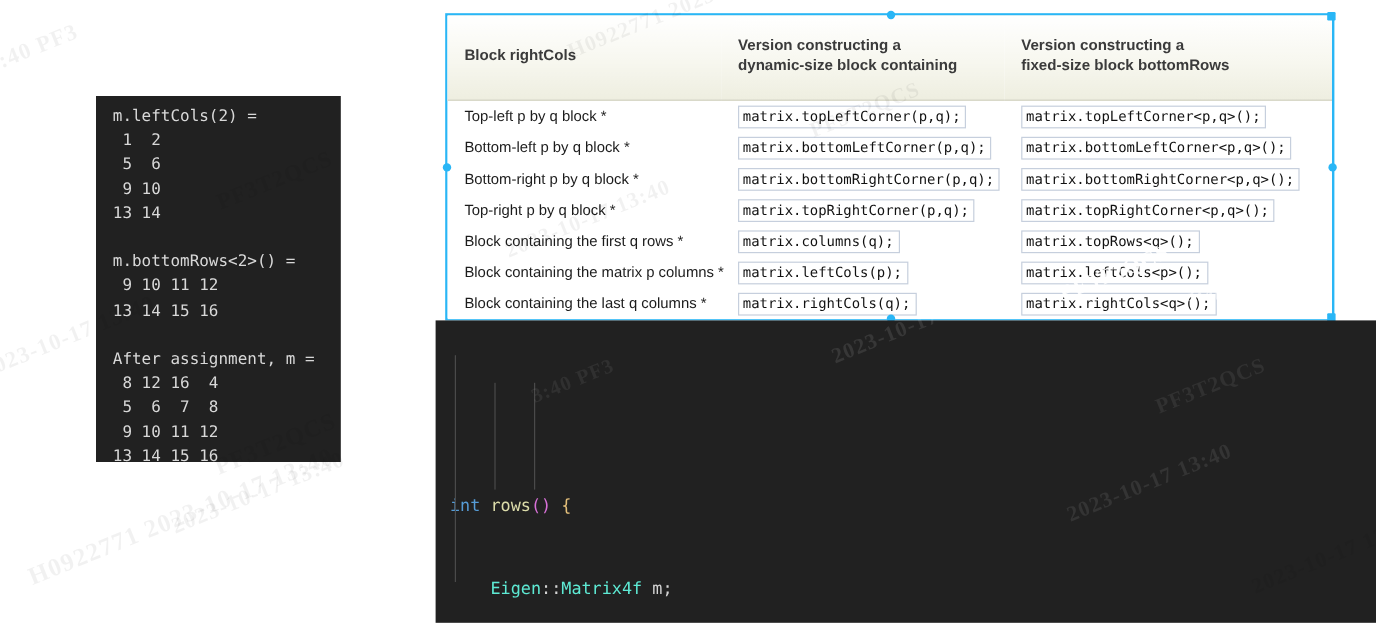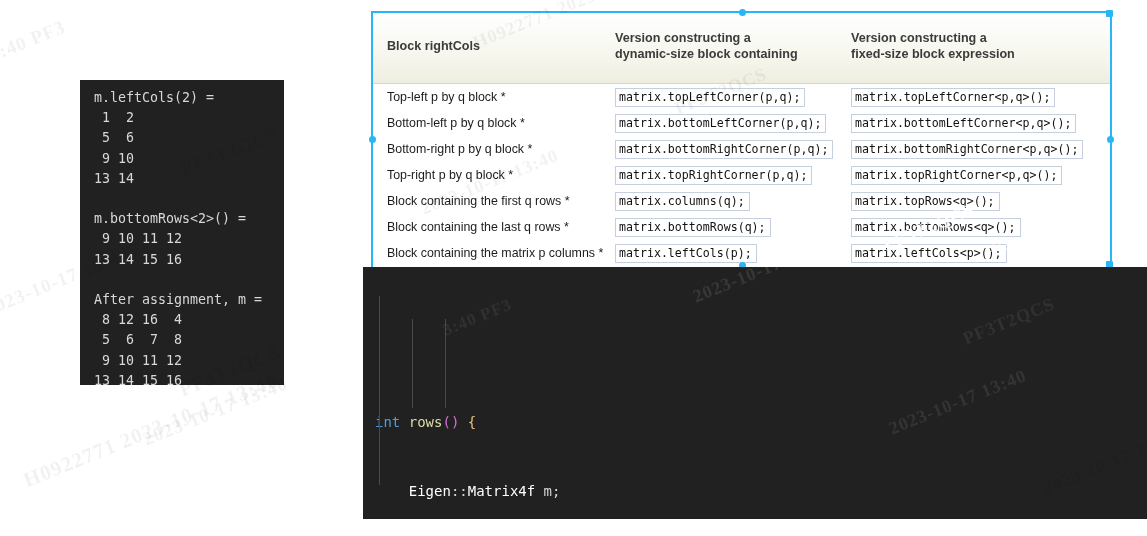--- a/index.html
+++ b/index.html
@@ -166,21 +166,21 @@
     background: #4a4a4a;
     z-index: 1;
   }
   .g1 { left: 16px;  top: 29px;  height: 189px; }
   .g2 { left: 49px;  top: 52px;  height: 89px;  }
   .g3 { left: 82px;  top: 52px;  height: 89px;  }
 
   
   .t-kw   { color: #569cd6; }
   .t-fn   { color: #dcdcaa; }
-  .t-type { color: #ffffff; }
+  .t-type { color: #5eead4; }
   .t-par  { color: #d670d6; }
   .t-br   { color: #e5c07b; }
   .t-pl   { color: #d4d4d4; }
 </style>
 </head>
 <body>
 
 <div id="console-panel">
   <pre id="console-text">m.leftCols(2) =
  1  2
@@ -210,21 +210,21 @@
       <tr>
         <th>
           <span class="hl">Block rightCols</span>
         </th>
         <th>
           <span class="hl">Version constructing a</span>
           <span class="hl">dynamic-size block containing</span>
         </th>
         <th>
           <span class="hl">Version constructing a</span>
-          <span class="hl">fixed-size block expression</span>
+          <span class="hl">fixed-size block bottomRows</span>
         </th>
       </tr>
     </thead>
     <tbody id="table-body">
         <tr>
           <td class="op">Top-left p by q block *</td>
           <td><span class="codebox">matrix.topLeftCorner(p,q);</span></td>
           <td><span class="codebox">matrix.topLeftCorner&lt;p,q&gt;();</span></td>
         </tr>
         <tr>
@@ -239,25 +239,20 @@
         </tr>
         <tr>
           <td class="op">Top-right p by q block *</td>
           <td><span class="codebox">matrix.topRightCorner(p,q);</span></td>
           <td><span class="codebox">matrix.topRightCorner&lt;p,q&gt;();</span></td>
         </tr>
         <tr>
           <td class="op">Block containing the first q rows *</td>
           <td><span class="codebox">matrix.columns(q);</span></td>
           <td><span class="codebox">matrix.topRows&lt;q&gt;();</span></td>
-        </tr>
-        <tr>
-          <td class="op">Block containing the last q rows *</td>
-          <td><span class="codebox">matrix.bottomRows(q);</span></td>
-          <td><span class="codebox">matrix.bottomRows&lt;q&gt;();</span></td>
         </tr>
         <tr>
           <td class="op">Block containing the matrix p columns *</td>
           <td><span class="codebox">matrix.leftCols(p);</span></td>
           <td><span class="codebox">matrix.leftCols&lt;p&gt;();</span></td>
         </tr>
         <tr>
           <td class="op">Block containing the last q columns *</td>
           <td><span class="codebox">matrix.rightCols(q);</span></td>
           <td><span class="codebox">matrix.rightCols&lt;q&gt;();</span></td>

